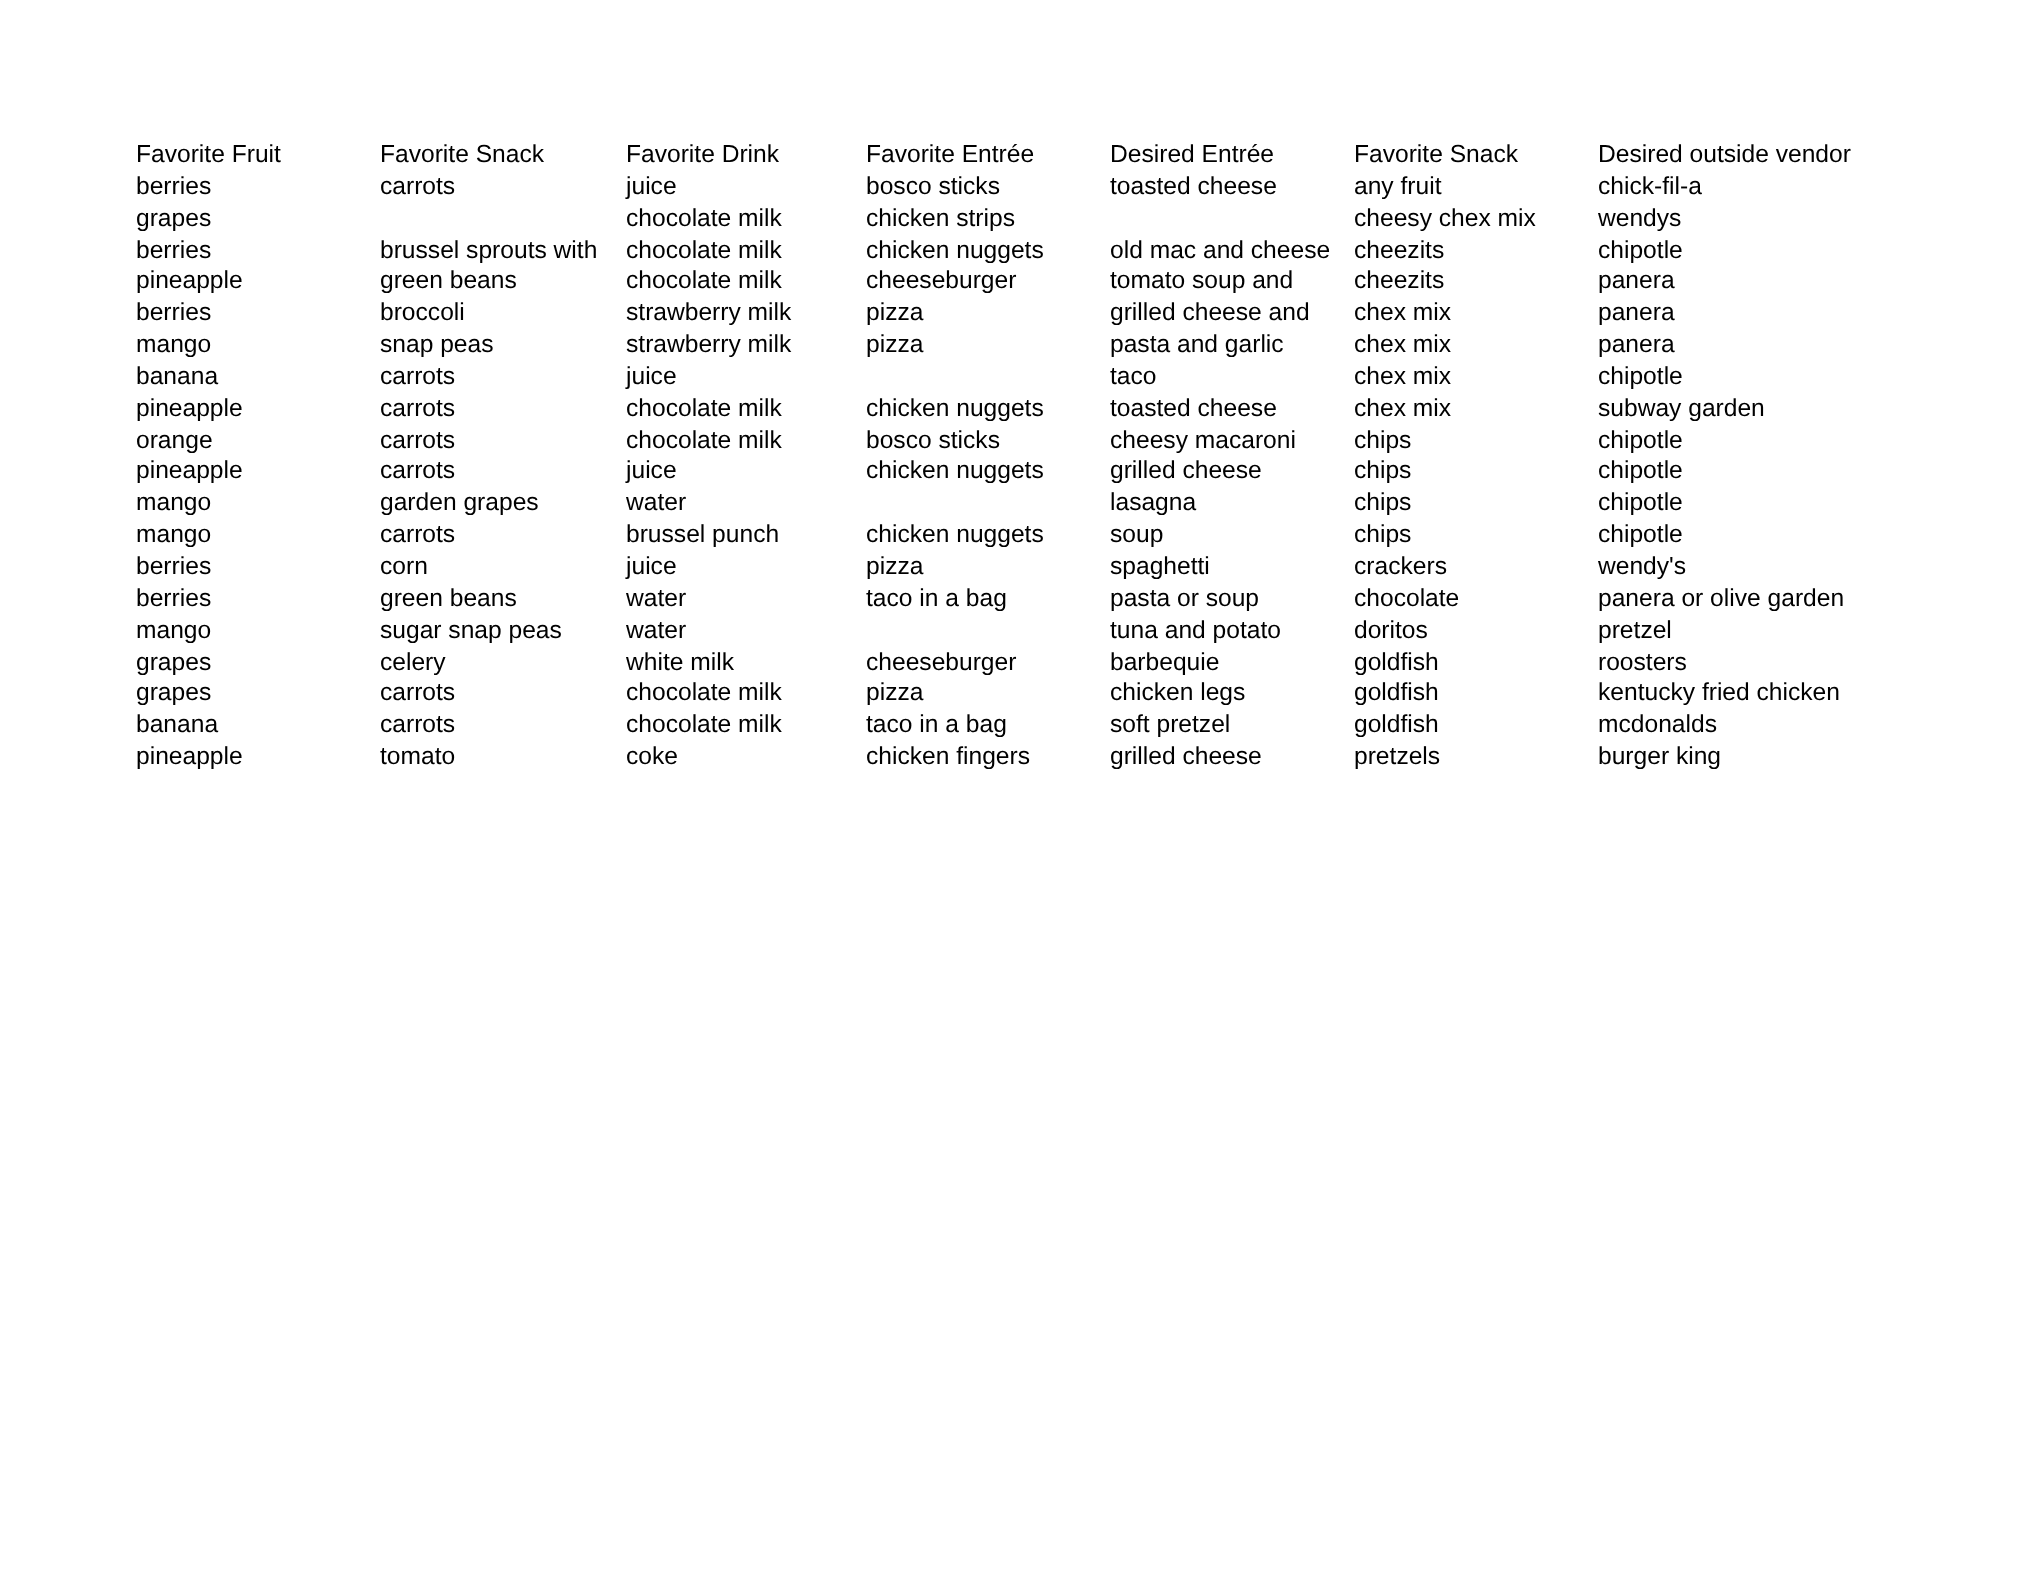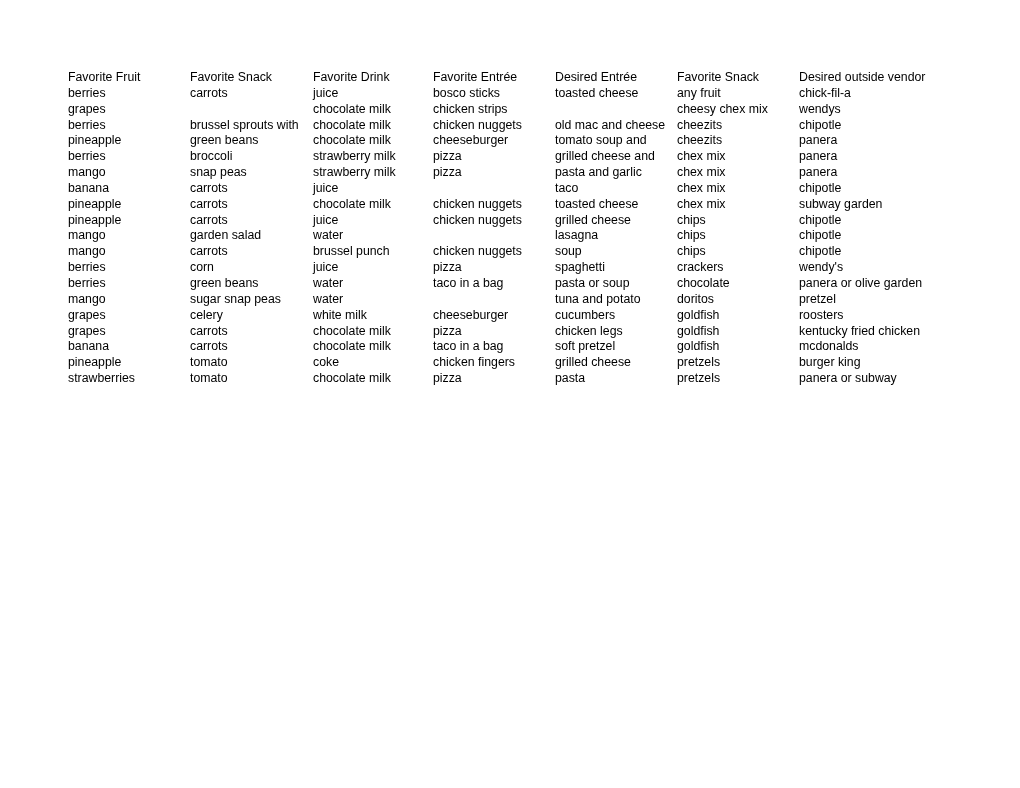--- a/index.html
+++ b/index.html
@@ -159,31 +159,40 @@
         <tr>
           <td>pineapple</td>
           <td>carrots</td>
           <td>chocolate milk</td>
           <td>chicken nuggets</td>
           <td>toasted cheese</td>
           <td>chex mix</td>
           <td>subway garden</td>
         </tr>
         <tr>
+          <td>orange</td>
+          <td>carrots</td>
+          <td>chocolate milk</td>
+          <td>bosco sticks</td>
+          <td>cheesy macaroni</td>
+          <td>chips</td>
+          <td>chipotle</td>
+        </tr>
+        <tr>
           <td>pineapple</td>
           <td>carrots</td>
           <td>juice</td>
           <td>chicken nuggets</td>
           <td>grilled cheese</td>
           <td>chips</td>
           <td>chipotle</td>
         </tr>
         <tr>
           <td>mango</td>
-          <td>garden salad</td>
+          <td>garden grapes</td>
           <td>water</td>
           <td class="empty-cell"></td>
           <td>lasagna</td>
           <td>chips</td>
           <td>chipotle</td>
         </tr>
         <tr>
           <td>mango</td>
           <td>carrots</td>
           <td>brussel punch</td>
@@ -217,21 +226,21 @@
           <td class="empty-cell"></td>
           <td>tuna and potato</td>
           <td>doritos</td>
           <td>pretzel</td>
         </tr>
         <tr>
           <td>grapes</td>
           <td>celery</td>
           <td>white milk</td>
           <td>cheeseburger</td>
-          <td>cucumbers</td>
+          <td>barbequie</td>
           <td>goldfish</td>
           <td>roosters</td>
         </tr>
         <tr>
           <td>grapes</td>
           <td>carrots</td>
           <td>chocolate milk</td>
           <td>pizza</td>
           <td>chicken legs</td>
           <td>goldfish</td>
@@ -248,24 +257,15 @@
         </tr>
         <tr>
           <td>pineapple</td>
           <td>tomato</td>
           <td>coke</td>
           <td>chicken fingers</td>
           <td>grilled cheese</td>
           <td>pretzels</td>
           <td>burger king</td>
         </tr>
-        <tr>
-          <td>strawberries</td>
-          <td>tomato</td>
-          <td>chocolate milk</td>
-          <td>pizza</td>
-          <td>pasta</td>
-          <td>pretzels</td>
-          <td>panera or subway</td>
-        </tr>
       </tbody>
   </table>
 </div>
 
 </body></html>

